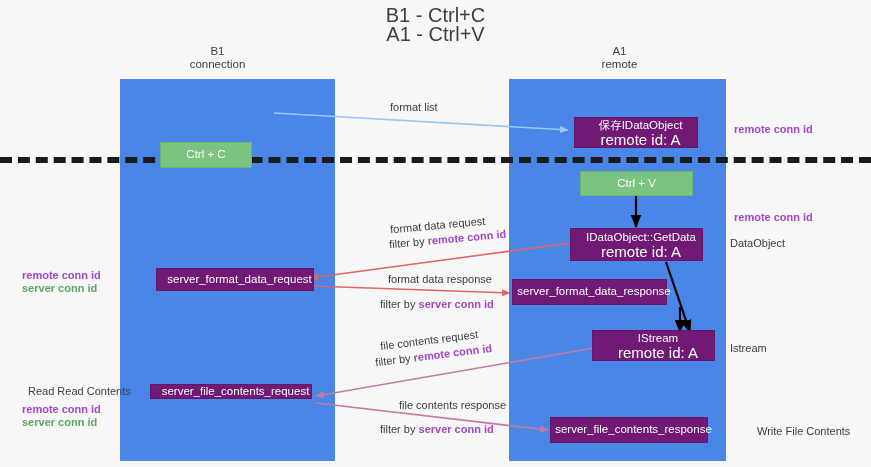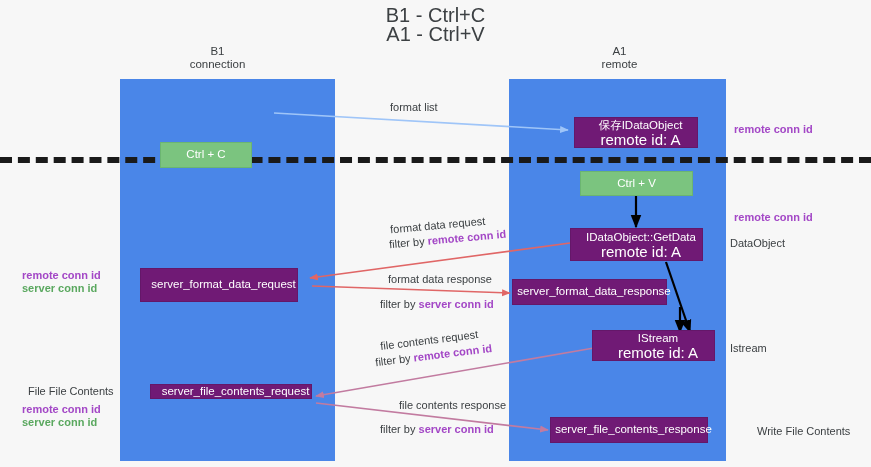--- a/index.html
+++ b/index.html
@@ -120,21 +120,21 @@
 
   <div class="node green" style="left:580px;top:171px;width:113px;height:25px;">
     <span>Ctrl + V</span>
   </div>
 
   <div class="node orange" style="left:570px;top:228px;width:133px;height:33px;">
     <span>IDataObject::GetData</span>
     <span class="l2">remote id: A</span>
   </div>
 
-  <div class="node orange" style="left:140px;top:268px;width:158px;height:34px;">
+  <div class="node orange" style="left:156px;top:268px;width:158px;height:23px;">
     <span>server_format_data_request</span>
   </div>
 
   <div class="node orange" style="left:512px;top:279px;width:155px;height:26px;">
     <span>server_format_data_response</span>
   </div>
 
   <div class="node orange" style="left:592px;top:330px;width:123px;height:31px;">
     <span>IStream</span>
     <span class="l2">remote id: A</span>
@@ -172,17 +172,17 @@
 
   <div class="lbl purple" style="left:734px;top:123px;">remote conn id</div>
   <div class="lbl purple" style="left:734px;top:211px;">remote conn id</div>
   <div class="lbl" style="left:730px;top:237px;">DataObject</div>
   <div class="lbl" style="left:730px;top:342px;">Istream</div>
   <div class="lbl" style="left:737px;top:425px;margin-left:20px;">Write File Contents</div>
 
   <div class="lbl purple" style="left:22px;top:269px;">remote conn id</div>
   <div class="lbl green-t" style="left:22px;top:282px;">server conn id</div>
 
-  <div class="lbl" style="left:28px;top:385px;">File File Contents</div>
+  <div class="lbl" style="left:28px;top:385px;">Read Read Contents</div>
   <div class="lbl purple" style="left:22px;top:403px;">remote conn id</div>
   <div class="lbl green-t" style="left:22px;top:416px;">server conn id</div>
 
 </div>
 
 </body></html>

